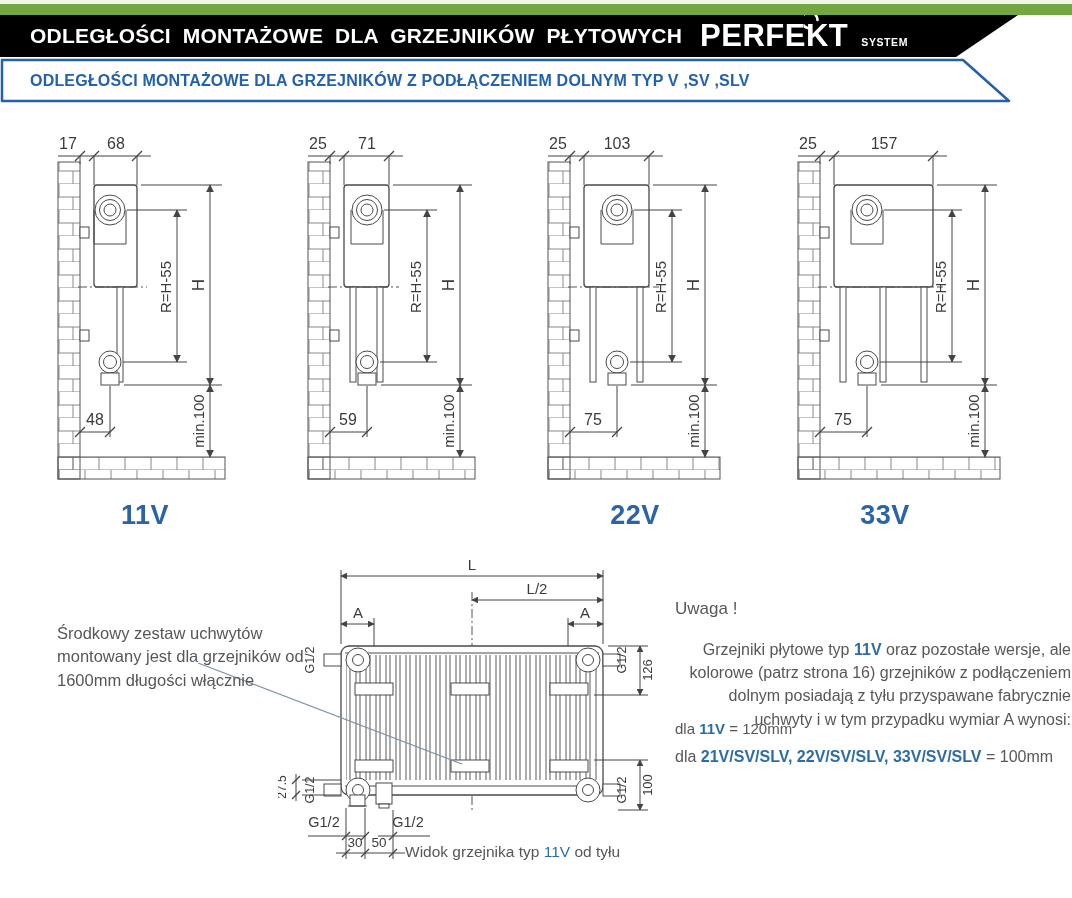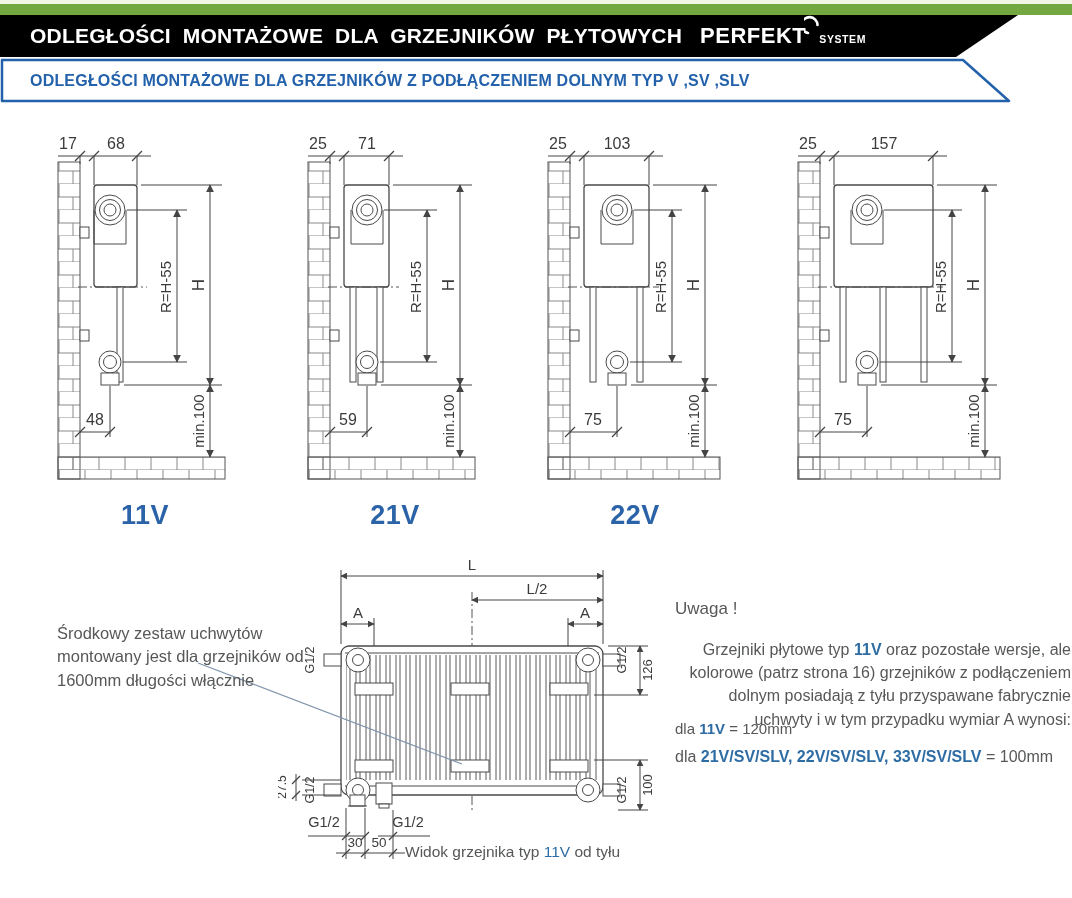--- a/index.html
+++ b/index.html
@@ -6,21 +6,21 @@
   .page{position:relative;width:1072px;height:898px;background:#fff;overflow:hidden;
         font-family:"Liberation Sans",sans-serif;}
   
   .strip-pale{position:absolute;top:0;left:0;width:100%;height:4px;background:#f1f5e3;}
   .strip-green{position:absolute;top:4px;left:0;width:100%;height:11px;background:#73a73f;}
   .banner{position:absolute;top:15px;left:0;width:1040px;height:42px;background:#000000;
           clip-path:polygon(0 0,1018px 0,956px 100%,0 100%);
           display:flex;align-items:center;padding-left:30px;box-sizing:border-box;}
   .banner-title{font-size:21px;font-weight:bold;color:#fff;letter-spacing:.2px;word-spacing:6px;white-space:nowrap;}
   .logo{margin-left:18px;display:flex;align-items:baseline;position:relative;}
-  .logo-main{font-size:22px;font-weight:bold;color:#fff;letter-spacing:.5px;}
+  .logo-main{font-size:31px;font-weight:bold;color:#fff;letter-spacing:.5px;}
   .logo-swoosh{position:absolute;left:104px;top:-10px;}
   .logo-sub{font-size:10.5px;font-weight:bold;color:#fff;letter-spacing:.6px;margin-left:13px;}
   .subbanner{position:absolute;top:58px;left:0;width:1040px;height:48px;}
   .subbanner-text{position:absolute;top:0;left:30px;height:45px;display:flex;align-items:center;
                   font-size:16px;font-weight:700;color:#2361ab;letter-spacing:.2px;white-space:nowrap;}
   
   svg.diag,svg.rv,svg.lead{position:absolute;}
   svg text{font-family:"Liberation Sans",sans-serif;fill:#3b3b3b;}
   .dnum{font-size:16px;}
   .dlab{font-size:17px;}
@@ -155,21 +155,20 @@
     <line x1="157" y1="78" x2="157" y2="230" stroke="#444" marker-start="url(#ar1)" marker-end="url(#ar1)"></line>
     <text x="151" y="155" transform="rotate(-90 151 155)" text-anchor="middle" class="dlab2">R=H-55</text>
     <line x1="190" y1="253" x2="190" y2="325" stroke="#444" marker-start="url(#ar1)" marker-end="url(#ar1)"></line>
     <text x="184" y="289" transform="rotate(-90 184 289)" text-anchor="middle" class="dlab2">min.100</text>
     <line x1="97" y1="254" x2="97" y2="305" stroke="#444"></line>
     <line x1="60" y1="300" x2="97" y2="300" stroke="#444"></line>
     <use href="#tk1" x="60" y="300"></use>
       <use href="#tk1" x="97" y="300"></use>
     <text x="78" y="293" text-anchor="middle" class="dnum">59</text>
   </svg>
-  <div class="tlabel" style="left:270px;top:500px">21V</div>
 
   <svg class="diag" style="left:510px;top:132px" width="250" height="360" viewBox="0 0 250 360">
     <defs>
       <pattern id="bk2" width="26" height="26" patternUnits="userSpaceOnUse">
         <path d="M0 13H26M0 26H26M13 0V13M1 13V26" stroke="#8a8a8a" stroke-width="1" fill="none"></path>
       </pattern>
       <marker id="ar2" viewBox="0 0 10 10" refX="9" refY="5" markerWidth="8" markerHeight="8" orient="auto-start-reverse">
           <path d="M0 0L10 5L0 10z" fill="#444"></path>
         </marker>
       <path id="tk2" d="M-5 5L5 -5" stroke="#444" stroke-width="1.2"></path>
@@ -260,20 +259,21 @@
     <line x1="192" y1="78" x2="192" y2="230" stroke="#444" marker-start="url(#ar3)" marker-end="url(#ar3)"></line>
     <text x="186" y="155" transform="rotate(-90 186 155)" text-anchor="middle" class="dlab2">R=H-55</text>
     <line x1="225" y1="253" x2="225" y2="325" stroke="#444" marker-start="url(#ar3)" marker-end="url(#ar3)"></line>
     <text x="219" y="289" transform="rotate(-90 219 289)" text-anchor="middle" class="dlab2">min.100</text>
     <line x1="107" y1="254" x2="107" y2="305" stroke="#444"></line>
     <line x1="60" y1="300" x2="107" y2="300" stroke="#444"></line>
     <use href="#tk3" x="60" y="300"></use>
       <use href="#tk3" x="107" y="300"></use>
     <text x="83" y="293" text-anchor="middle" class="dnum">75</text>
   </svg>
+  <div class="tlabel" style="left:760px;top:500px">33V</div>
 
   <svg class="rv" style="left:278px;top:556px" width="400" height="330" viewBox="0 0 400 330">
     <defs>
       <pattern id="fins" width="10" height="8" patternUnits="userSpaceOnUse">
         <path d="M2 0V8M8 0V8" stroke="#5a5a5a" stroke-width="1" fill="none"></path>
       </pattern>
       <marker id="arR" viewBox="0 0 10 10" refX="9" refY="5" markerWidth="7" markerHeight="7" orient="auto-start-reverse">
           <path d="M0 0L10 5L0 10z" fill="#444"></path>
         </marker>
       <path id="tkR" d="M-4 4L4 -4" stroke="#444" stroke-width="1.2"></path>

